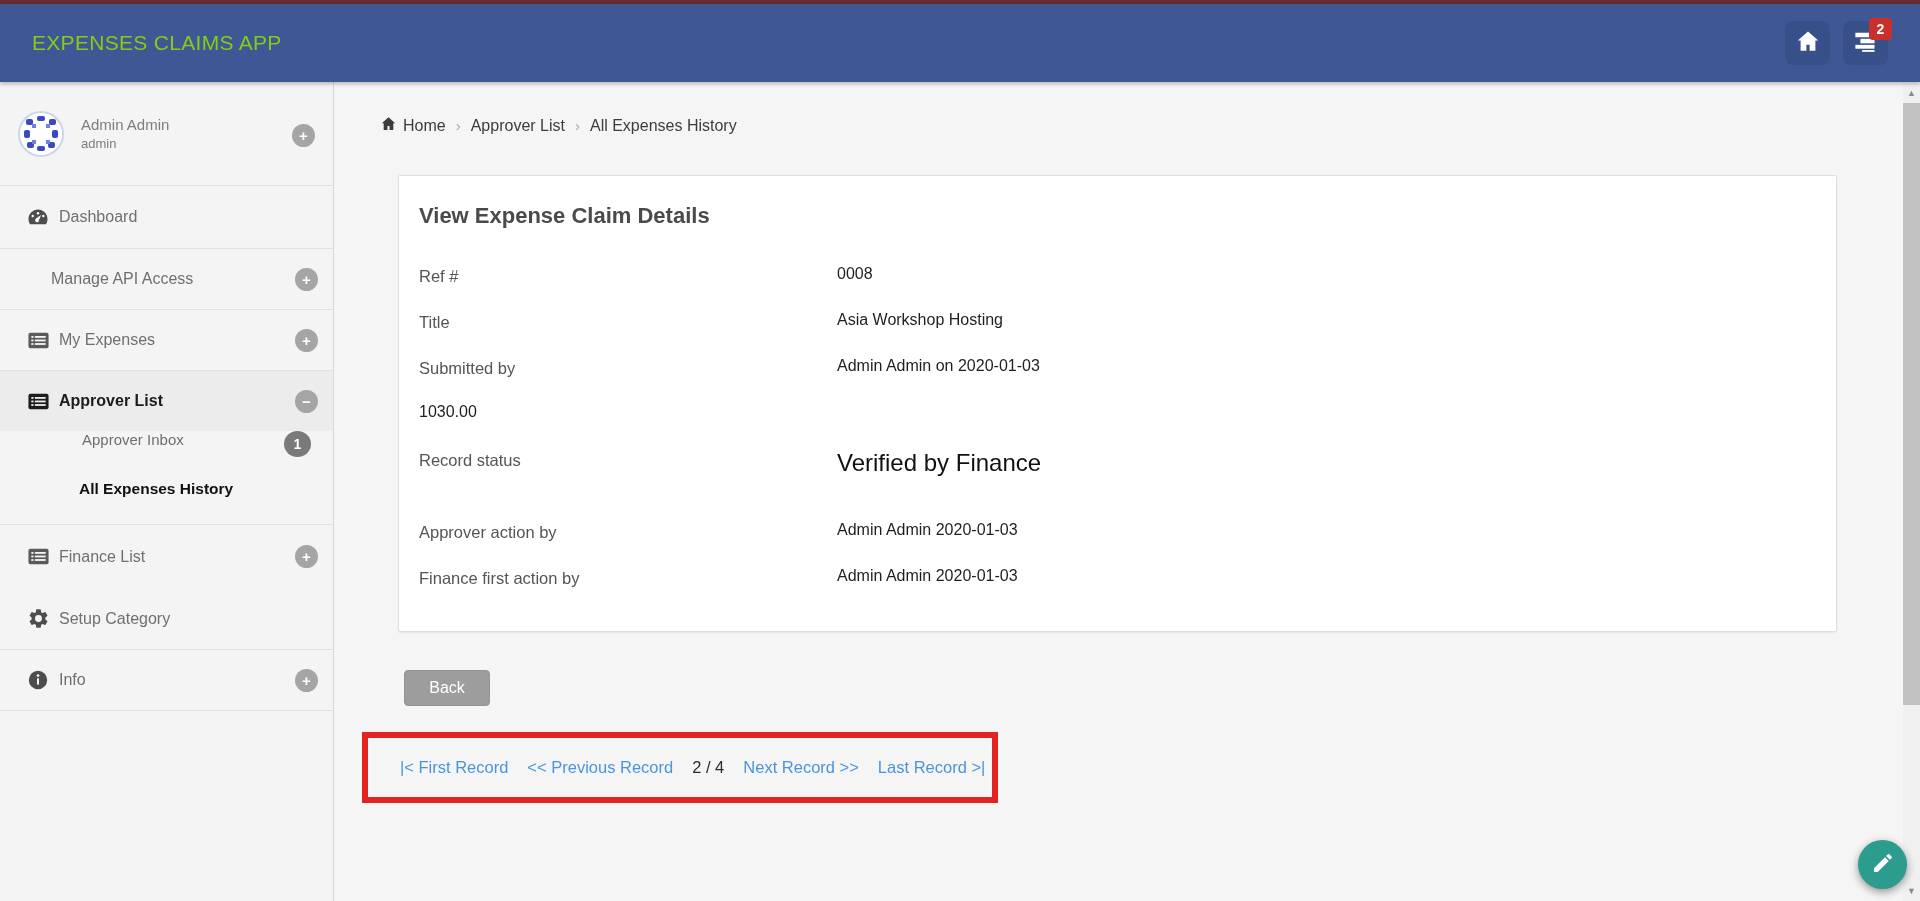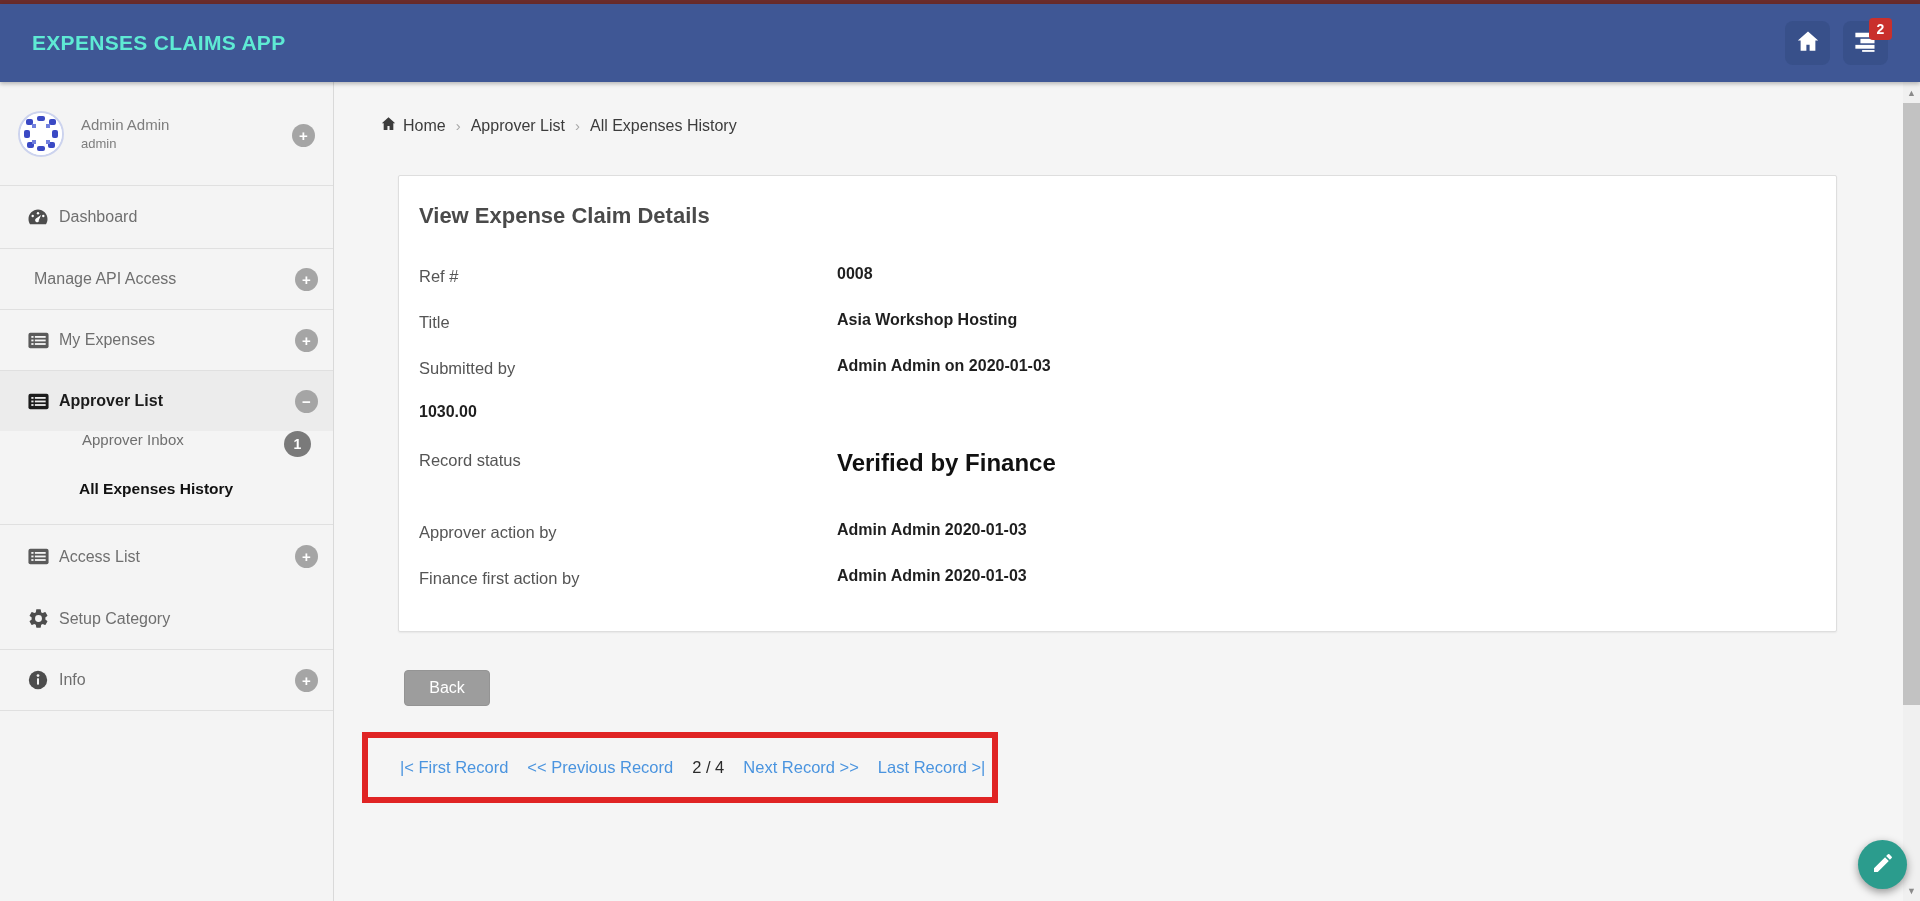--- a/index.html
+++ b/index.html
@@ -7,60 +7,60 @@
     --link-blue:#4a94df; --highlight-red:#e02424; --fab-teal:#2b9c8d; --back-gray:#9d9d9d;
     --sidebar-bg:#f4f4f4; --active-item-bg:#ececec; --page-bg:#f5f5f5;
   }
   *{box-sizing:border-box;margin:0;padding:0}
   html,body{width:1920px;height:901px;overflow:hidden}
   body{font-family:"Liberation Sans","DejaVu Sans",sans-serif;background:var(--page-bg);position:relative}
   .top-strip{position:absolute;left:0;top:0;width:1920px;height:4px;background:var(--top-strip)}
   
   .appbar{position:absolute;left:0;top:4px;width:1920px;height:78px;background:var(--header);
     display:flex;align-items:center;box-shadow:0 2px 4px rgba(0,0,0,.25);z-index:5}
-  .app-title{color:#5eead4;font-size:21px;font-weight:bold;letter-spacing:.3px;margin-left:32px}
+  .app-title{color:#84cc16;font-size:21px;font-weight:normal;letter-spacing:.3px;margin-left:32px}
   .appbar-actions{position:absolute;right:32px;top:17px;display:flex;gap:13px}
   .icon-btn{width:45px;height:44px;background:var(--header-btn);border-radius:8px;display:flex;
     align-items:center;justify-content:center;position:relative;cursor:pointer}
   .badge{position:absolute;top:-3px;right:-4px;min-width:23px;height:22px;background:var(--badge-red);
     color:#fff;font-size:14px;font-weight:bold;border-radius:4px;display:flex;align-items:center;justify-content:center;padding:0 4px}
   
   .sidebar{position:absolute;left:0;top:82px;width:334px;height:819px;background:var(--sidebar-bg);
     border-right:1px solid #d9d9d9}
   .user-panel{height:104px;border-bottom:1px solid #e0e0e0;display:flex;align-items:center;position:relative;padding-left:18px}
   .avatar{width:46px;height:46px;border-radius:50%;background:#fff;border:2px solid #ccd3ee;overflow:hidden;flex:0 0 auto}
   .user-names{margin-left:17px;color:#7d7d7d}
   .user-name{font-size:15px}
   .user-username{font-size:13px;margin-top:3px}
   .circle-btn{width:23px;height:23px;border-radius:50%;background:#a5a5a5;color:#fff;font-size:15px;
     font-weight:bold;display:flex;align-items:center;justify-content:center;cursor:pointer;line-height:1}
   .user-panel .circle-btn{position:absolute;right:18px;top:42px}
   .nav-item{display:flex;align-items:center;position:relative;padding-left:26px;color:#6f6f6f;font-size:16px;cursor:pointer}
   .nav-item .nav-icon{width:24px;margin-right:9px;display:flex;align-items:center;justify-content:center}
-  .nav-item.no-icon{padding-left:34px}
+  .nav-item.no-icon{padding-left:51px}
   .nav-item .circle-btn{position:absolute;right:15px}
   .nav-sep{border-bottom:1px solid #e0e0e0}
   .nav-item.active{background:var(--active-item-bg);color:#1c1c1c;font-weight:bold}
   .sub-item{display:flex;align-items:flex-start;position:relative;padding-left:82px;color:#6f6f6f;font-size:15px;cursor:pointer}
   .sub-item.active{color:#111;font-weight:bold;padding-left:79px;font-size:15.5px}
   .count-badge{position:absolute;right:22px;width:27px;height:26px;border-radius:50%;background:#7a7a7a;
     color:#fff;font-size:14px;font-weight:bold;display:flex;align-items:center;justify-content:center}
   .h63{height:63px}.h61{height:61px}.h60{height:60px}.h49{height:49px}.h45{height:45px}.h62{height:62px}
   
   .main{position:absolute;left:334px;top:82px;width:1569px;height:819px}
   .breadcrumb{margin:33px 0 0 46px;display:flex;align-items:center;gap:10px;font-size:16px;color:#3c3c3c}
   .crumb{cursor:pointer}
   .crumb-sep{color:#a8a8a8;font-size:15px}
   .bc-home{display:flex;align-items:center;gap:6px;cursor:pointer}
   .card{margin:39px 0 0 64px;width:1439px;background:#fff;border:1px solid #dedede;border-radius:2px;
     box-shadow:0 1px 2px rgba(0,0,0,.06);padding:27px 20px 42px 20px}
   .card-title{font-size:22px;font-weight:bold;color:#4a4a4a;margin-bottom:36px}
   .field-row{display:flex;align-items:flex-start;margin-bottom:24px;min-height:22px}
   .field-label{flex:0 0 418px;font-size:16.5px;color:#555;padding-top:2px}
-  .field-value{font-size:16px;font-weight:bold;color:#1f1f1f}
+  .field-value{font-size:16px;font-weight:normal;color:#1f1f1f}
   .field-row.gap-lg{margin-top:24px}
   .field-row.status .field-value{font-size:24px;color:#111}
   .field-row.gap-xl{margin-top:44px}
   .back-btn{margin:38px 0 13px 70px;width:86px;height:36px;background:var(--back-gray);color:#fff;border:1px solid #949494;
     border-radius:4px;font-size:16px;font-family:inherit;cursor:pointer;display:flex;align-items:center;justify-content:center}
   .pagination-box{margin:26px 0 0 28px;width:636px;height:71px;border:6px solid var(--highlight-red);
     display:flex;align-items:center;padding-left:32px;gap:19px;font-size:16.5px;white-space:nowrap}
   .page-link{color:var(--link-blue);cursor:pointer;text-decoration:none}
   .page-pos{color:#2b2b2b}
   
@@ -195,21 +195,21 @@
       <svg width="23" height="23" viewBox="0 0 24 24">
           <rect x="1.5" y="4" width="21" height="16" rx="2" fill="#5a5a5a"></rect>
           <rect x="4.5" y="7.3" width="2.3" height="1.9" fill="#f4f4f4"></rect>
           <rect x="8.2" y="7.3" width="11.3" height="1.9" fill="#f4f4f4"></rect>
           <rect x="4.5" y="11" width="2.3" height="1.9" fill="#f4f4f4"></rect>
           <rect x="8.2" y="11" width="11.3" height="1.9" fill="#f4f4f4"></rect>
           <rect x="4.5" y="14.7" width="2.3" height="1.9" fill="#f4f4f4"></rect>
           <rect x="8.2" y="14.7" width="11.3" height="1.9" fill="#f4f4f4"></rect>
         </svg>
     </span>
-    <span>Access List</span>
+    <span>Finance List</span>
     <span class="circle-btn">+</span>
   </div>
 
   <div class="nav-item h62 nav-sep">
     <span class="nav-icon">
       <svg width="23" height="23" viewBox="0 0 24 24">
           <path fill="#4d4d4d" d="M19.14 12.94c.04-.3.06-.61.06-.94 0-.32-.02-.64-.07-.94l2.03-1.58a.49.49 0 0 0 .12-.61l-1.92-3.32a.49.49 0 0 0-.59-.22l-2.39.96c-.5-.38-1.03-.7-1.62-.94l-.36-2.54a.48.48 0 0 0-.48-.41h-3.84c-.24 0-.43.17-.47.41L9.25 5.35c-.59.24-1.13.57-1.62.94l-2.39-.96a.49.49 0 0 0-.59.22L2.74 8.87c-.12.21-.08.47.12.61l2.03 1.58c-.05.3-.09.63-.09.94s.02.64.07.94l-2.03 1.58a.49.49 0 0 0-.12.61l1.92 3.32c.12.22.37.29.59.22l2.39-.96c.5.38 1.03.7 1.62.94l.36 2.54c.05.24.24.41.48.41h3.84c.24 0 .44-.17.47-.41l.36-2.54c.59-.24 1.13-.56 1.62-.94l2.39.96c.22.08.47 0 .59-.22l1.92-3.32c.12-.22.07-.47-.12-.61l-2.01-1.58zM12 15.6A3.6 3.6 0 1 1 12 8.4a3.6 3.6 0 0 1 0 7.2z"></path>
         </svg>
     </span>
     <span>Setup Category</span>

